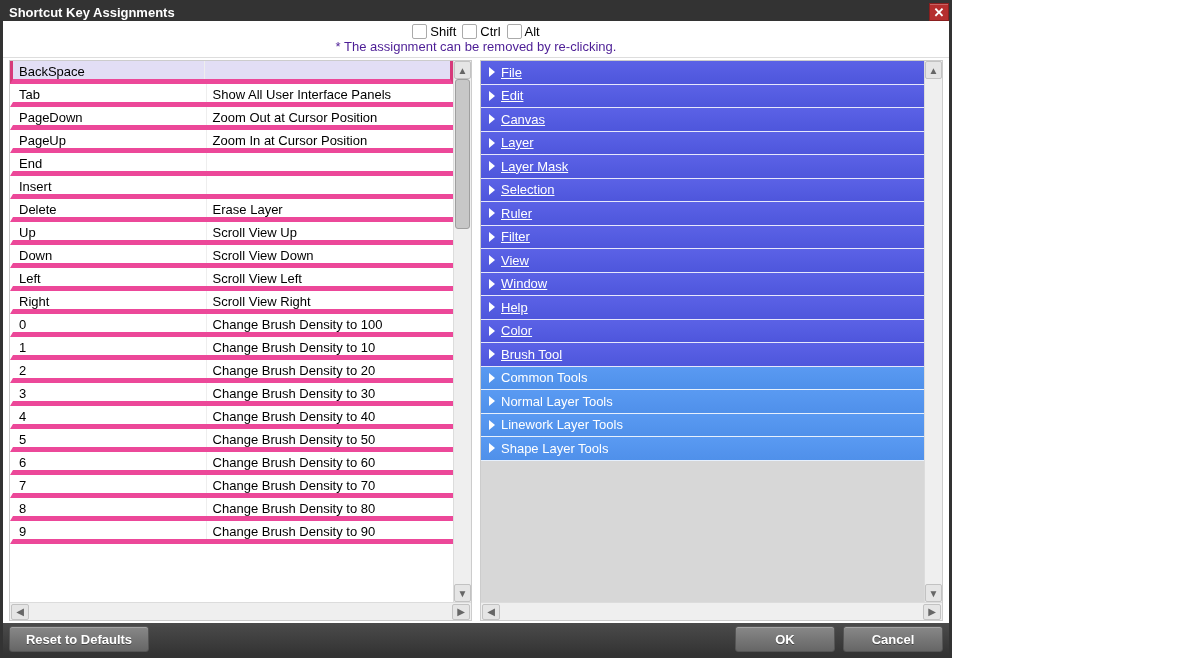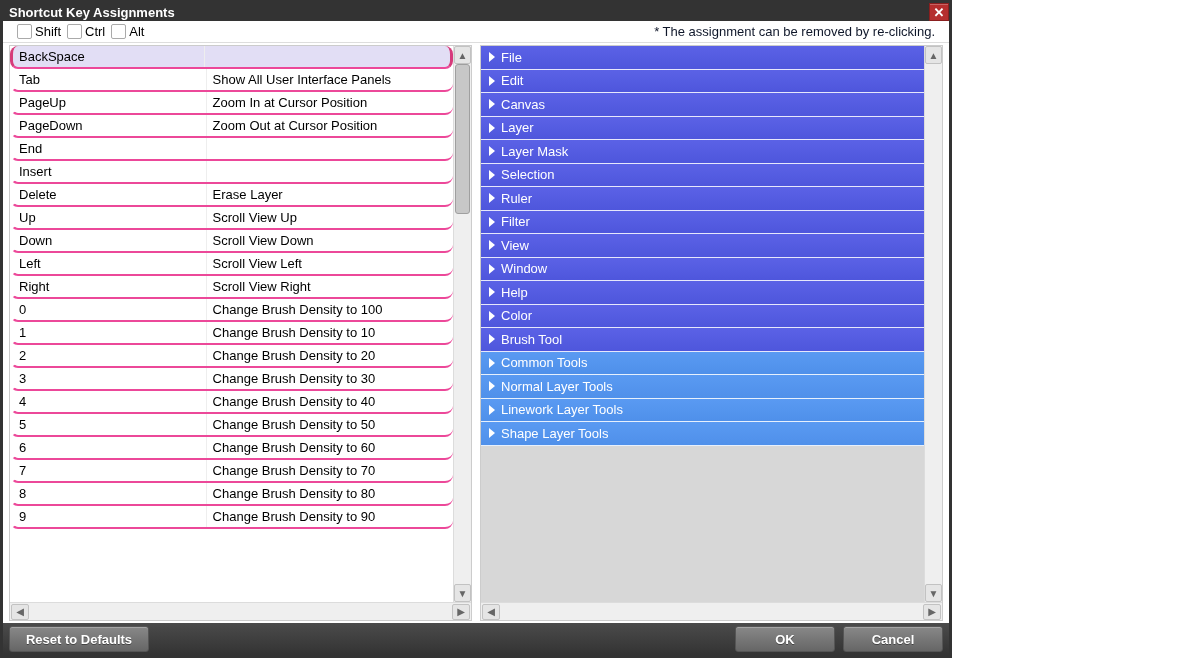--- a/index.html
+++ b/index.html
@@ -42,22 +42,23 @@
     font-weight: bold;
     font-size: 13px;
     cursor: pointer;
     border: 1px solid #8a1f1f;
     box-shadow: inset 0 1px 0 rgba(255,255,255,0.25);
   }
   .toolbar {
     display: flex;
     align-items: center;
     justify-content: space-between;
-    padding: 3px 14px;
+    padding: 3px 5px;
     border-bottom: 1px solid #ddd;
+    flex-direction: column;
   }
   .modifiers {
     display: flex;
     gap: 6px;
     align-items: center;
   }
   .modifier {
     display: flex;
     align-items: center;
     gap: 3px;
@@ -67,21 +68,21 @@
     width: 15px;
     height: 15px;
     appearance: none;
     border: 1px solid #aaa;
     border-radius: 2px;
     background: #fff;
     cursor: pointer;
   }
   .hint {
     font-size: 13px;
-    color: #0f172a;
+    color: #4c1d95;
   }
   .content {
     flex: 1;
     display: flex;
     gap: 8px;
     padding: 2px 6px 2px 6px;
     min-height: 0;
   }
   .panel {
     flex: 1;
@@ -97,24 +98,23 @@
     min-height: 0;
   }
   .panel-list {
     flex: 1;
     overflow: hidden;
     min-height: 0;
     position: relative;
   }
   .key-row {
     height: 23px;
-    border-bottom: 2px solid #ec4899;
+    border-bottom: 5px solid #ec4899;
     display: flex;
     cursor: pointer;
-    border-radius: 8px;
   }
   .key-row.selected {
     background: #e2def5;
     border-left: 3px solid #d63a7a;
     border-right: 3px solid #d63a7a;
   }
   .key-row:not(.selected) {
     border-left: 3px solid transparent;
     border-right: 0px solid transparent;
   }
@@ -190,20 +190,21 @@
     align-items: center;
     gap: 6px;
     padding: 0 8px;
     color: #fff;
     font-size: 13px;
     cursor: pointer;
     border-bottom: 1px solid rgba(255,255,255,0.85);
   }
   .cat-dark {
     background: linear-gradient(#5b62e6, #4e56dc);
+    text-decoration: underline;
   }
   .cat-light {
     background: linear-gradient(#5a9af2, #4f90ea);
   }
   .cat-item .tri {
     width: 0; height: 0;
     border-top: 5px solid transparent;
     border-bottom: 5px solid transparent;
     border-left: 6px solid #fff;
   }
@@ -301,26 +302,26 @@
         <div class="panel-list" id="key-list">
             <div class="key-row selected">
               <div class="key-cell">BackSpace</div>
               <div class="action-cell"></div>
             </div>
             <div class="key-row">
               <div class="key-cell">Tab</div>
               <div class="action-cell">Show All User Interface Panels</div>
             </div>
             <div class="key-row">
+              <div class="key-cell">PageDown</div>
+              <div class="action-cell">Zoom Out at Cursor Position</div>
+            </div>
+            <div class="key-row">
               <div class="key-cell">PageUp</div>
               <div class="action-cell">Zoom In at Cursor Position</div>
-            </div>
-            <div class="key-row">
-              <div class="key-cell">PageDown</div>
-              <div class="action-cell">Zoom Out at Cursor Position</div>
             </div>
             <div class="key-row">
               <div class="key-cell">End</div>
               <div class="action-cell"></div>
             </div>
             <div class="key-row">
               <div class="key-cell">Insert</div>
               <div class="action-cell"></div>
             </div>
             <div class="key-row">

